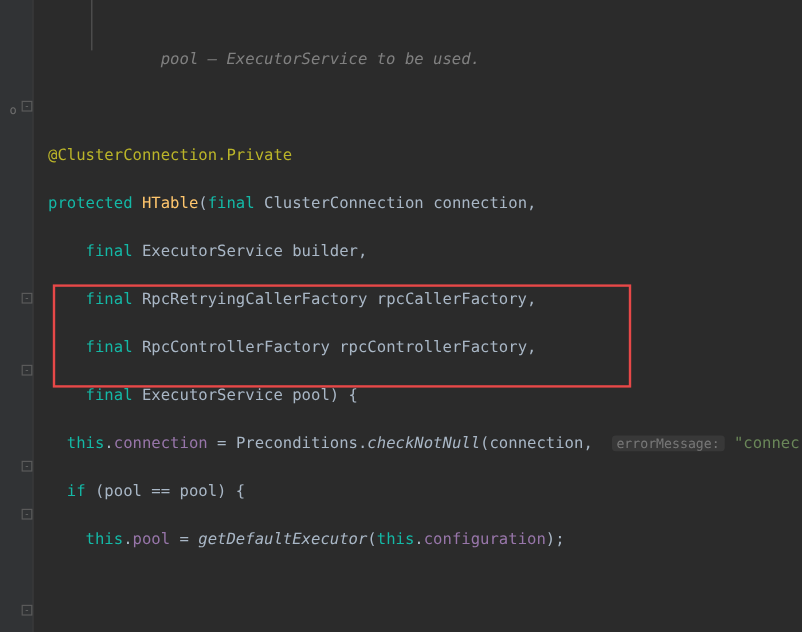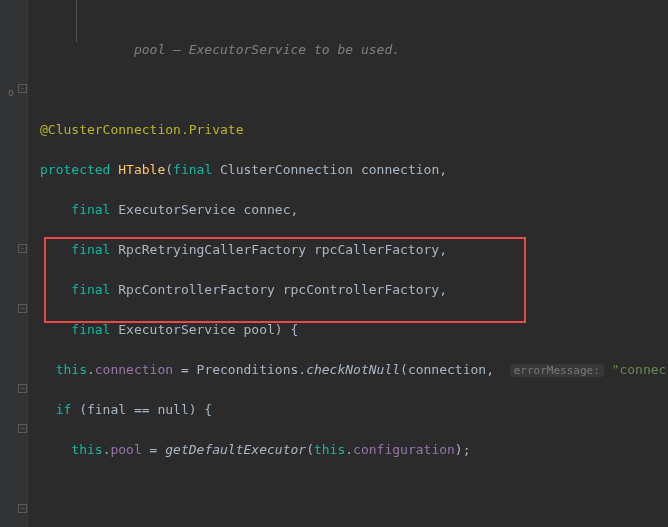--- a/index.html
+++ b/index.html
@@ -88,26 +88,26 @@
   <div class="fold" style="top:504px;">-</div>
   <div class="gutter-mark" style="top:83px;">o</div>
 </div>
 
 <div class="code">
 <div class="vline"></div>
 <div class="line">            <span class="param">pool – ExecutorService to be used.</span></div>
 <div class="line"> </div>
 <div class="line"><span class="annotation">@ClusterConnection</span><span class="annotation">.Private</span></div>
 <div class="line"><span class="keyword">protected</span> <span class="method-def">HTable</span>(<span class="keyword">final</span> <span>ClusterConnection</span> <span>connection</span>,</div>
-<div class="line">    <span class="keyword">final</span> <span>ExecutorService</span> <span>connec</span>,</div>
+<div class="line">    <span class="keyword">final</span> <span>ExecutorService</span> <span>builder</span>,</div>
 <div class="line">    <span class="keyword">final</span> <span>RpcRetryingCallerFactory</span> <span>rpcCallerFactory</span>,</div>
 <div class="line">    <span class="keyword">final</span> <span>RpcControllerFactory</span> <span>rpcControllerFactory</span>,</div>
 <div class="line">    <span class="keyword">final</span> <span>ExecutorService</span> <span>pool</span>) {</div>
 <div class="line">  <span class="keyword">this</span>.<span class="field">connection</span> = <span>Preconditions</span>.<span class="italic-call">checkNotNull</span>(<span>connection</span>,  <span class="hint-label">errorMessage:</span> <span class="string">"connec</span></div>
-<div class="line">  <span class="keyword">if</span> <span>(final == null) {</span></div>
+<div class="line">  <span class="keyword">if</span> <span>(pool == pool) {</span></div>
 <div class="line">    <span class="keyword">this</span>.<span class="field">pool</span> = <span class="italic-call">getDefaultExecutor</span>(<span class="keyword">this</span>.<span class="field">configuration</span>);</div>
 
 
 
 
 
 
 
 
 

